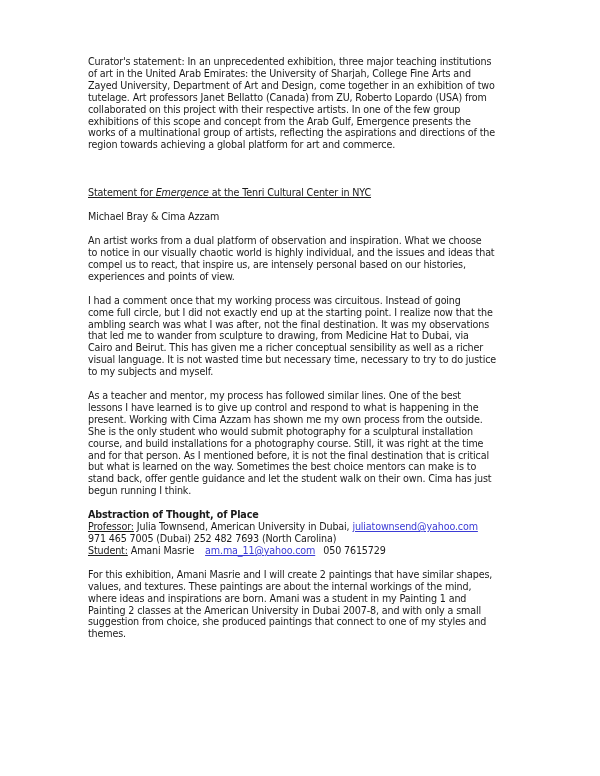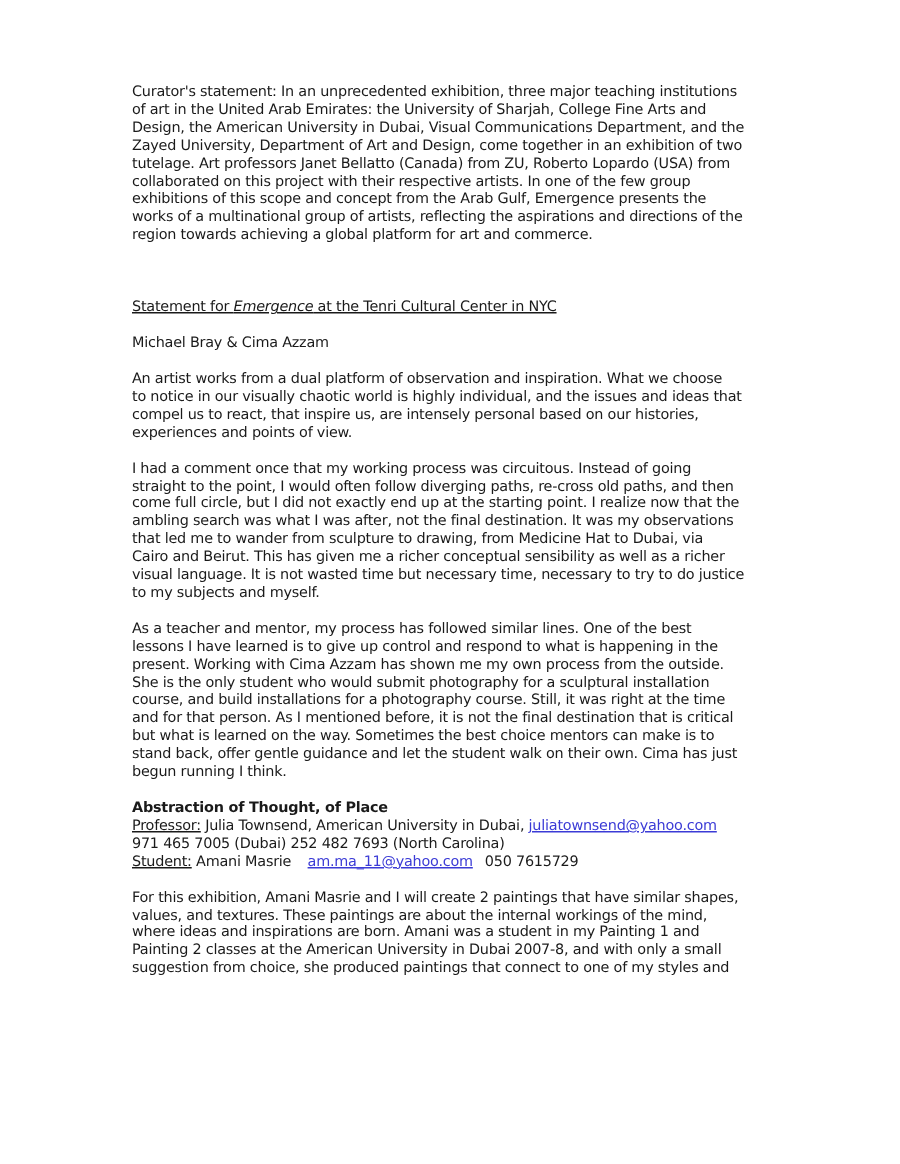--- a/index.html
+++ b/index.html
@@ -38,21 +38,20 @@
     .sp { display: inline-block; width: 8px; }
   </style>
 </head>
 <body>
 
 <div class="page">
 
   <p class="para">
     <span class="line">Curator's statement: In an unprecedented exhibition, three major teaching institutions</span>
     <span class="line">of art in the United Arab Emirates: the University of Sharjah, College Fine Arts and</span>
-    <span class="line">Design, the American University in Dubai, Visual Communications Department, and the</span>
     <span class="line">Zayed University, Department of Art and Design, come together in an exhibition of two</span>
     <span class="line">tutelage. Art professors Janet Bellatto (Canada) from ZU, Roberto Lopardo (USA) from</span>
     <span class="line">collaborated on this project with their respective artists. In one of the few group</span>
     <span class="line">exhibitions of this scope and concept from the Arab Gulf, Emergence presents the</span>
     <span class="line">works of a multinational group of artists, reflecting the aspirations and directions of the</span>
     <span class="line">region towards achieving a global platform for art and commerce.</span>
   </p>
 
   <div class="gap-lg"></div>
 
@@ -68,21 +67,20 @@
     <span class="line">An artist works from a dual platform of observation and inspiration.  What we choose</span>
     <span class="line">to notice in our visually chaotic world is highly individual, and the issues and ideas that</span>
     <span class="line">compel us to react, that inspire us, are intensely personal based on our histories,</span>
     <span class="line">experiences and points of view.</span>
   </p>
 
   <div class="gap-md"></div>
 
   <p class="para">
     <span class="line">I had a comment once that my working process was circuitous.  Instead of going</span>
-    <span class="line">straight to the point, I would often follow diverging paths, re-cross old paths, and then</span>
     <span class="line">come full circle, but I did not exactly end up at the starting point.  I realize now that the</span>
     <span class="line">ambling search was what I was after, not the final destination.  It was my observations</span>
     <span class="line">that led me to wander from sculpture to drawing, from Medicine Hat to Dubai, via</span>
     <span class="line">Cairo and Beirut.  This has given me a richer conceptual sensibility as well as a richer</span>
     <span class="line">visual language.  It is not wasted time but necessary time, necessary to try to do justice</span>
     <span class="line">to my subjects and myself.</span>
   </p>
 
   <div class="gap-md"></div>
 
@@ -109,15 +107,16 @@
   <p class="para"><span class="u">Student:</span><span> Amani Masrie  </span><span class="sp"></span><a class="link" href="#">am.ma_11@yahoo.com</a><span class="sp"></span><span>050 7615729</span></p>
 
   <div class="gap-md"></div>
 
   <p class="para">
     <span class="line">For this exhibition, Amani Masrie and I will create 2 paintings that have similar shapes,</span>
     <span class="line">values, and textures. These paintings are about the internal workings of the mind,</span>
     <span class="line">where ideas and inspirations are born. Amani was a student in my Painting 1 and</span>
     <span class="line">Painting 2 classes at the American University in Dubai 2007-8, and with only a small</span>
     <span class="line">suggestion from choice, she produced paintings that connect to one of my styles and</span>
+    <span class="line">themes.</span>
   </p>
 
 </div>
 
 </body></html>

